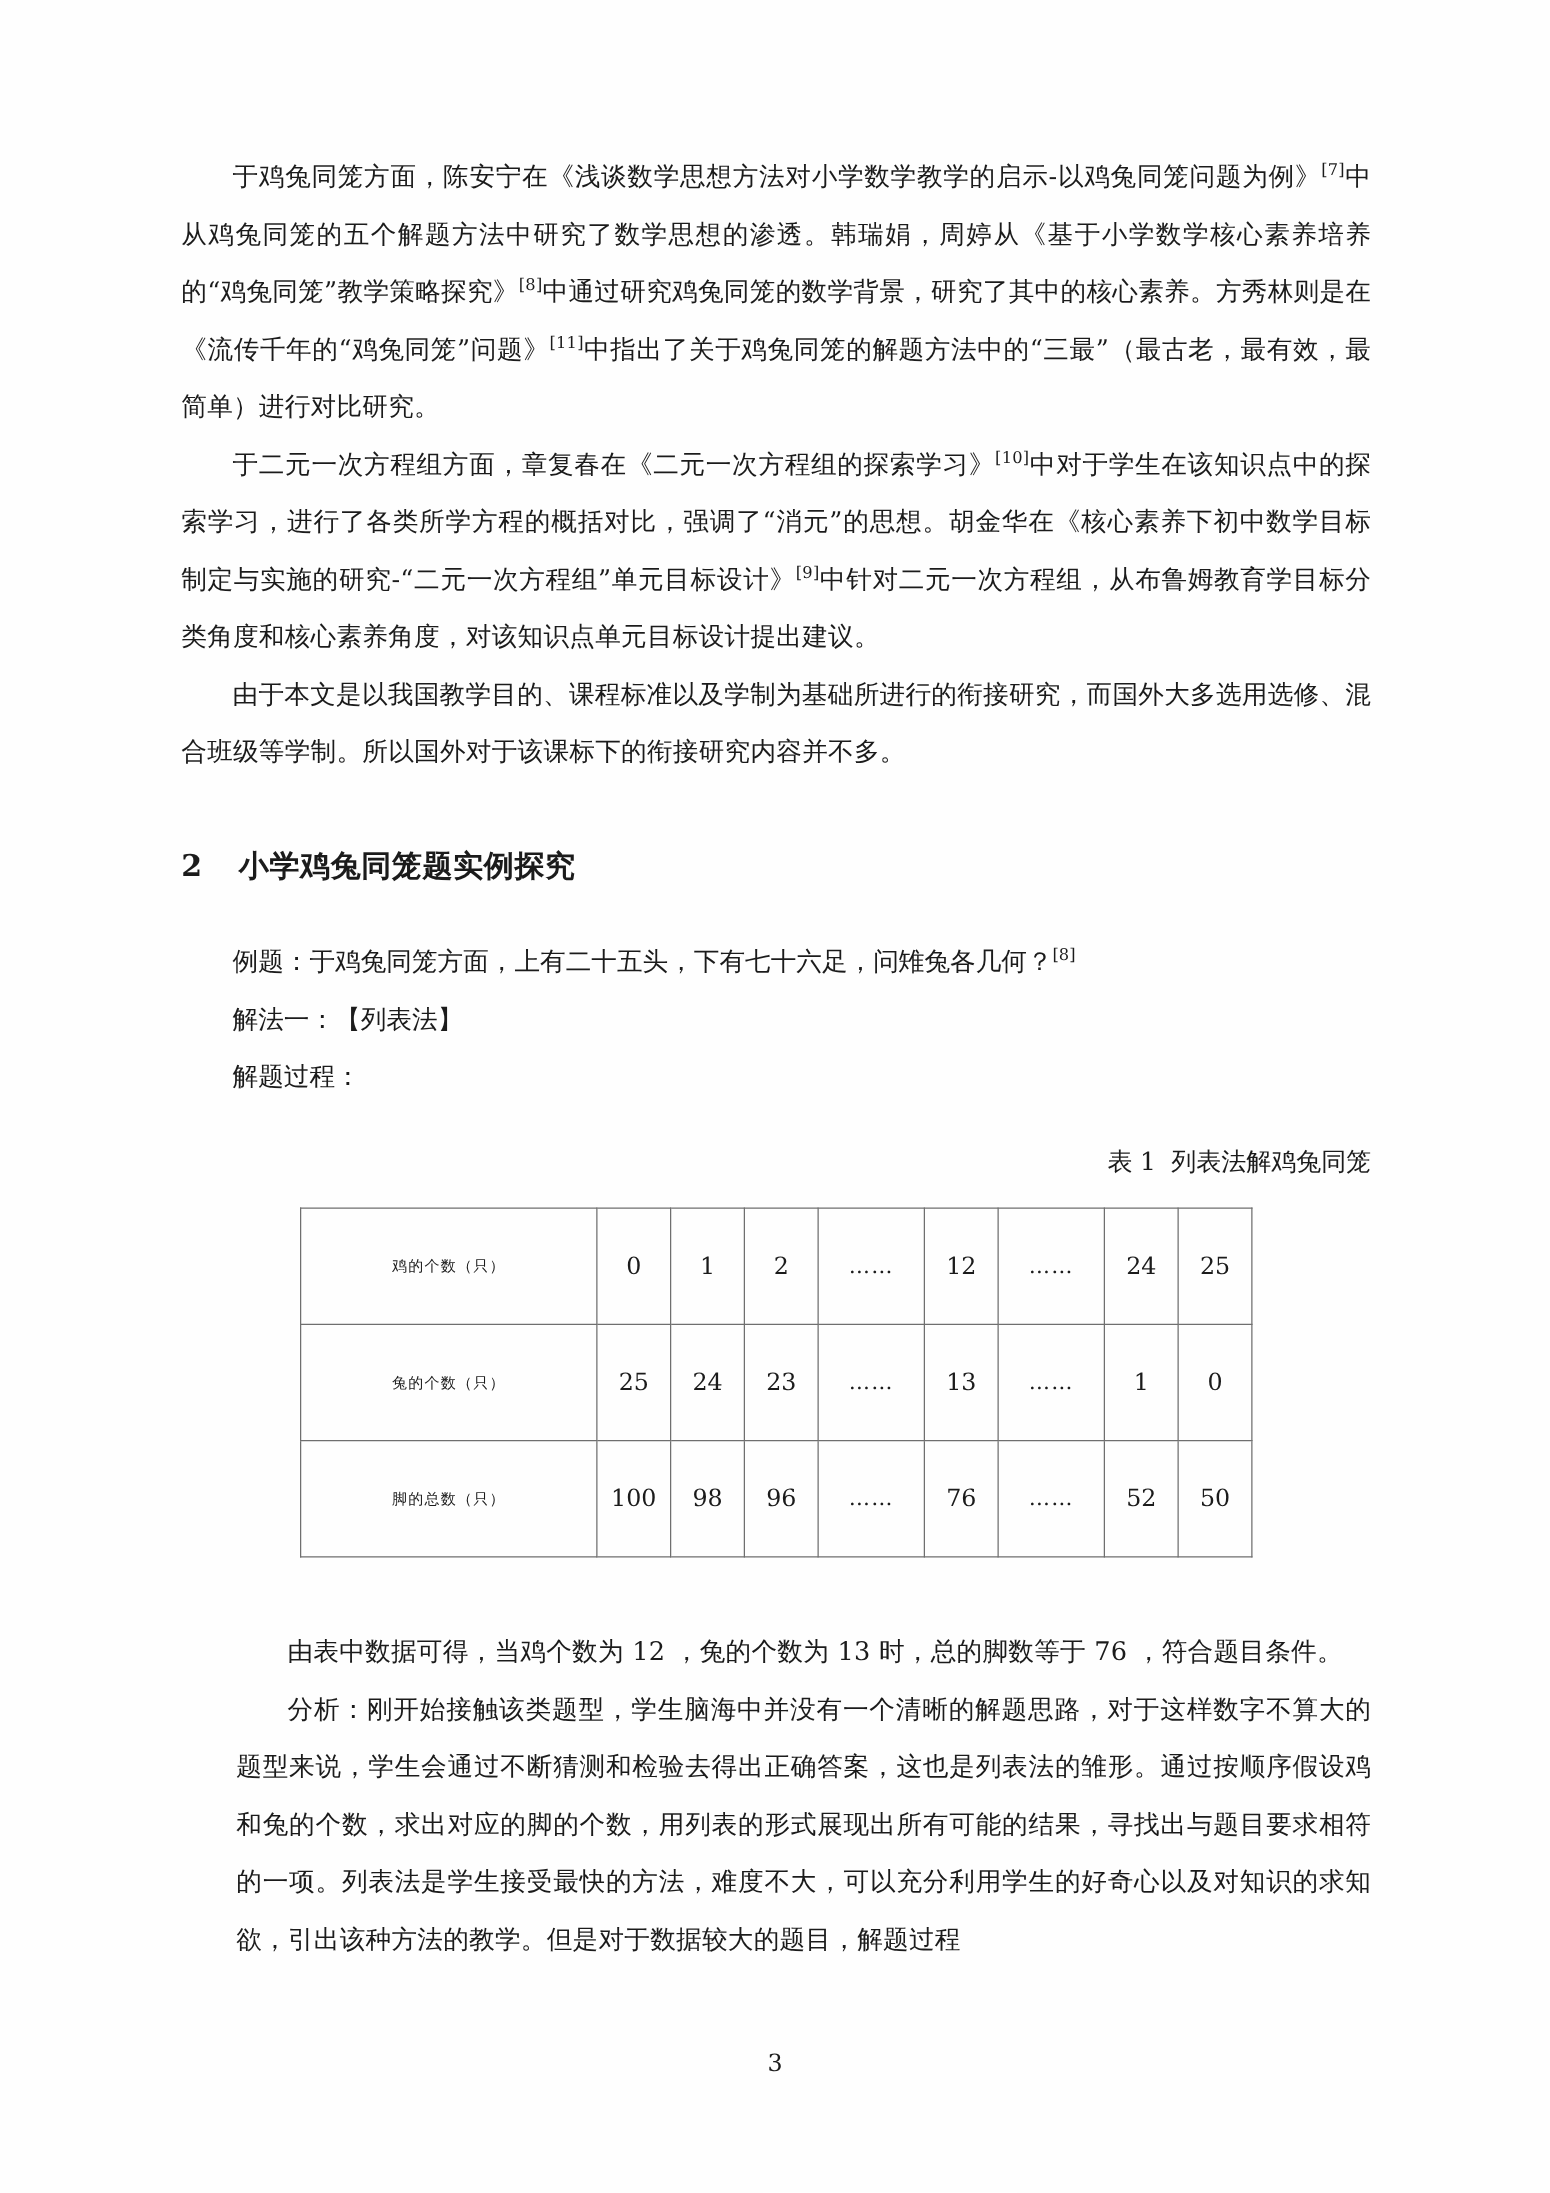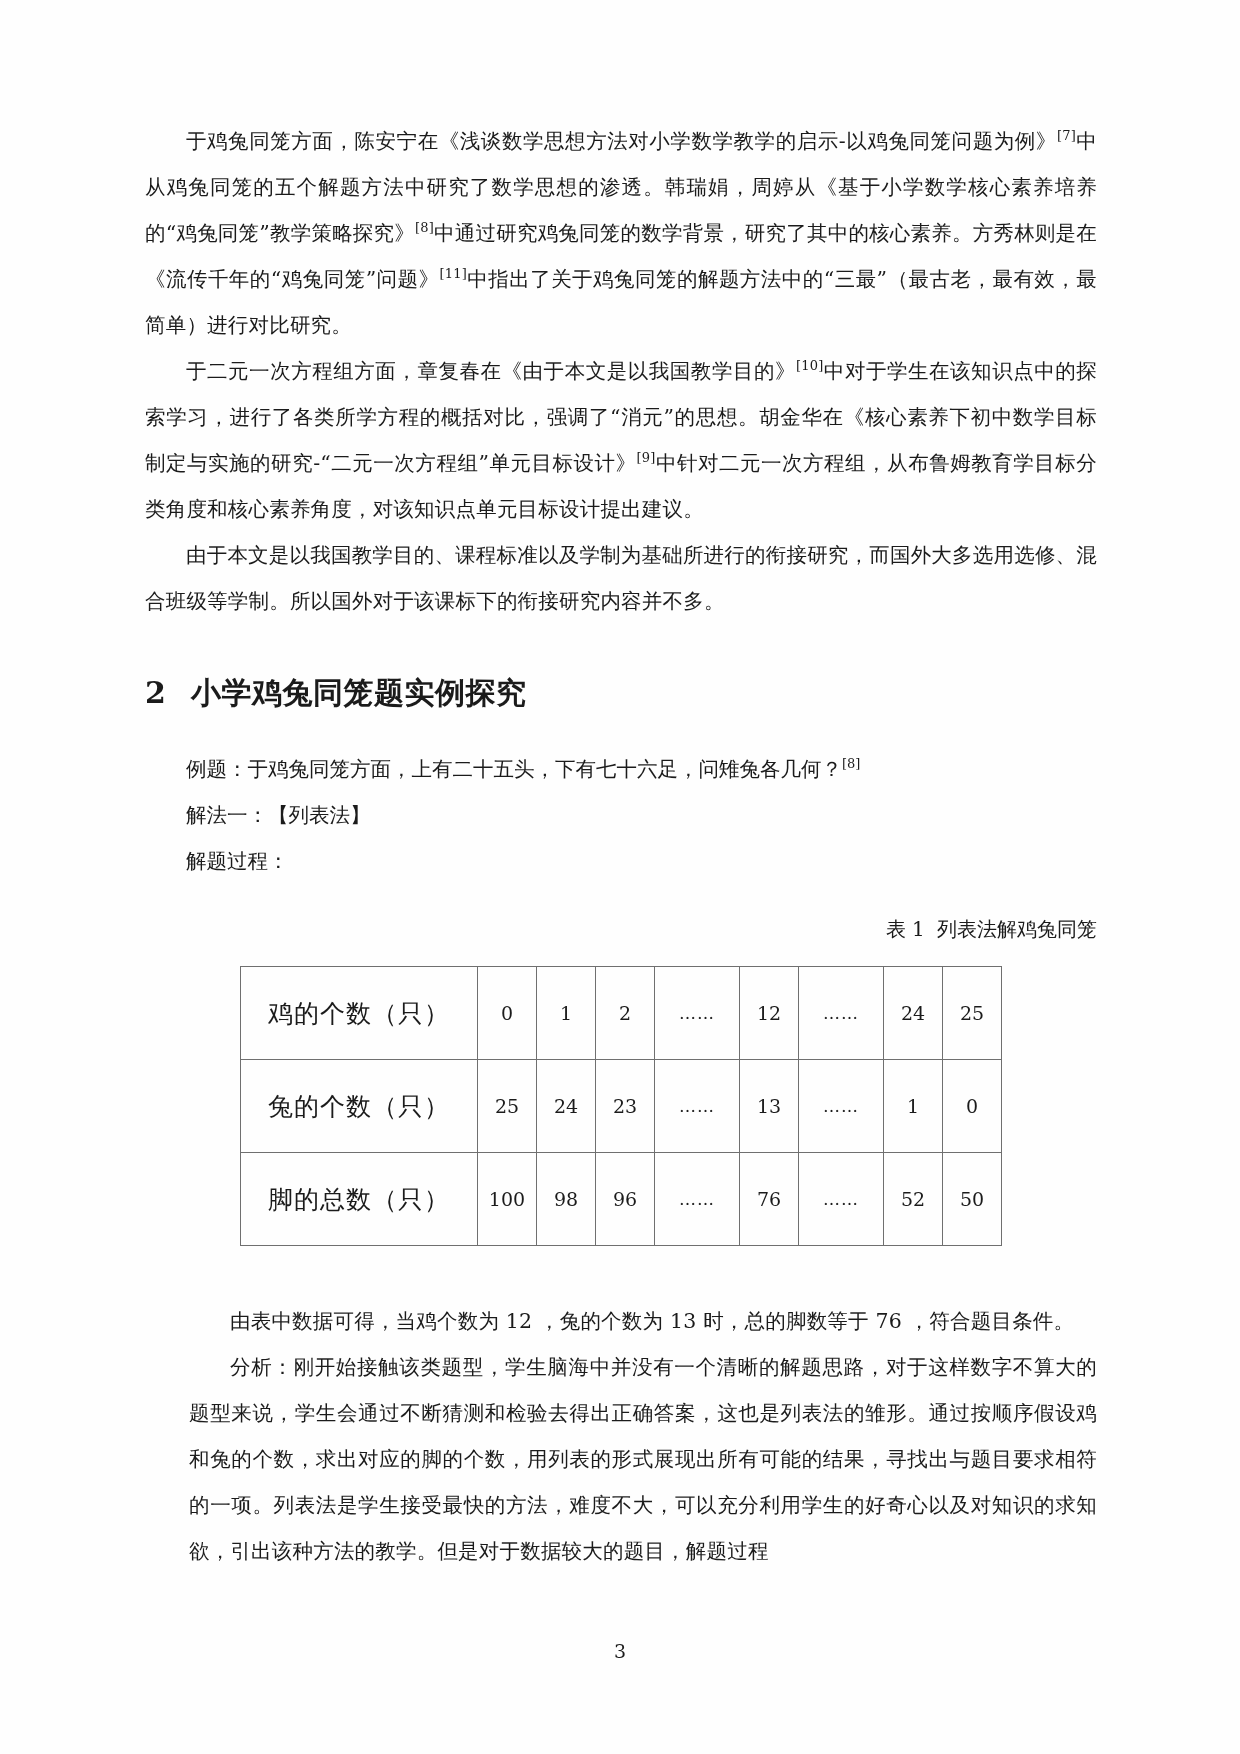--- a/index.html
+++ b/index.html
@@ -35,21 +35,21 @@
     letter-spacing: 0.2px;
     font-family: "DejaVu Serif", "Liberation Serif", serif;
   }
   sup.ref {
     font-size: 13px;
     vertical-align: super;
     line-height: 0;
   }
   h2.section-heading {
     margin: 46px 0 30px 0;
-    font-size: 30px;
+    font-size: 24px;
     font-weight: bold;
     line-height: 46px;
     letter-spacing: 0.5px;
     font-family: "DejaVu Serif", "Liberation Serif", serif;
   }
   h2.section-heading .sec-num {
     display: inline-block;
     min-width: 46px;
   }
   .example-block p {
@@ -82,21 +82,21 @@
     border: 1px solid #6f6f6f;
     height: 92px;
     text-align: center;
     vertical-align: middle;
     font-size: 19px;
     color: #1b1b1b;
     padding: 0 2px;
   }
   table.list-table td.rowhead {
     width: 232px;
-    font-size: 25px;
+    font-size: 12px;
     letter-spacing: 1px;
   }
   table.list-table td.num { width: 54px; }
   table.list-table td.dots {
     width: 80px;
     letter-spacing: 1px;
     font-size: 17px;
   }
   .after-table { margin-top: 52px; margin-left: 44px; }
   .page-number {
@@ -111,21 +111,21 @@
   }
 </style>
 </head>
 <body>
 
 <div class="page">
   <div class="content">
 
     <p class="body-text"><span>于鸡兔同笼方面，陈安宁在《浅谈数学思想方法对小学数学教学的启示-以鸡兔同笼问题为例》</span><sup class="ref">[7]</sup><span>中从鸡兔同笼的五个解题方法中研究了数学思想的渗透。韩瑞娟，周婷从《基于小学数学核心素养培养的“鸡兔同笼”教学策略探究》</span><sup class="ref">[8]</sup><span>中通过研究鸡兔同笼的数学背景，研究了其中的核心素养。方秀林则是在《流传千年的“鸡兔同笼”问题》</span><sup class="ref">[11]</sup><span>中指出了关于鸡兔同笼的解题方法中的“三最”（最古老，最有效，最简单）进行对比研究。</span></p>
 
-    <p class="body-text"><span>于二元一次方程组方面，章复春在《由于本文是以我国教学目的》</span><sup class="ref">[10]</sup><span>中对于学生在该知识点中的探索学习，进行了各类所学方程的概括对比，强调了“消元”的思想。胡金华在《核心素养下初中数学目标制定与实施的研究-“二元一次方程组”单元目标设计》</span><sup class="ref">[9]</sup><span>中针对二元一次方程组，从布鲁姆教育学目标分类角度和核心素养角度，对该知识点单元目标设计提出建议。</span></p>
+    <p class="body-text"><span>于二元一次方程组方面，章复春在《二元一次方程组的探索学习》</span><sup class="ref">[10]</sup><span>中对于学生在该知识点中的探索学习，进行了各类所学方程的概括对比，强调了“消元”的思想。胡金华在《核心素养下初中数学目标制定与实施的研究-“二元一次方程组”单元目标设计》</span><sup class="ref">[9]</sup><span>中针对二元一次方程组，从布鲁姆教育学目标分类角度和核心素养角度，对该知识点单元目标设计提出建议。</span></p>
 
     <p class="body-text">由于本文是以我国教学目的、课程标准以及学制为基础所进行的衔接研究，而国外大多选用选修、混合班级等学制。所以国外对于该课标下的衔接研究内容并不多。</p>
 
     <h2 class="section-heading"><span class="sec-num">2</span><span>小学鸡兔同笼题实例探究</span></h2>
 
     <div class="example-block">
       <p><span>例题：于鸡兔同笼方面，上有二十五头，下有七十六足，问雉兔各几何？</span><sup class="ref">[8]</sup></p>
       <p>解法一：【列表法】</p>
       <p>解题过程：</p>
     </div>

